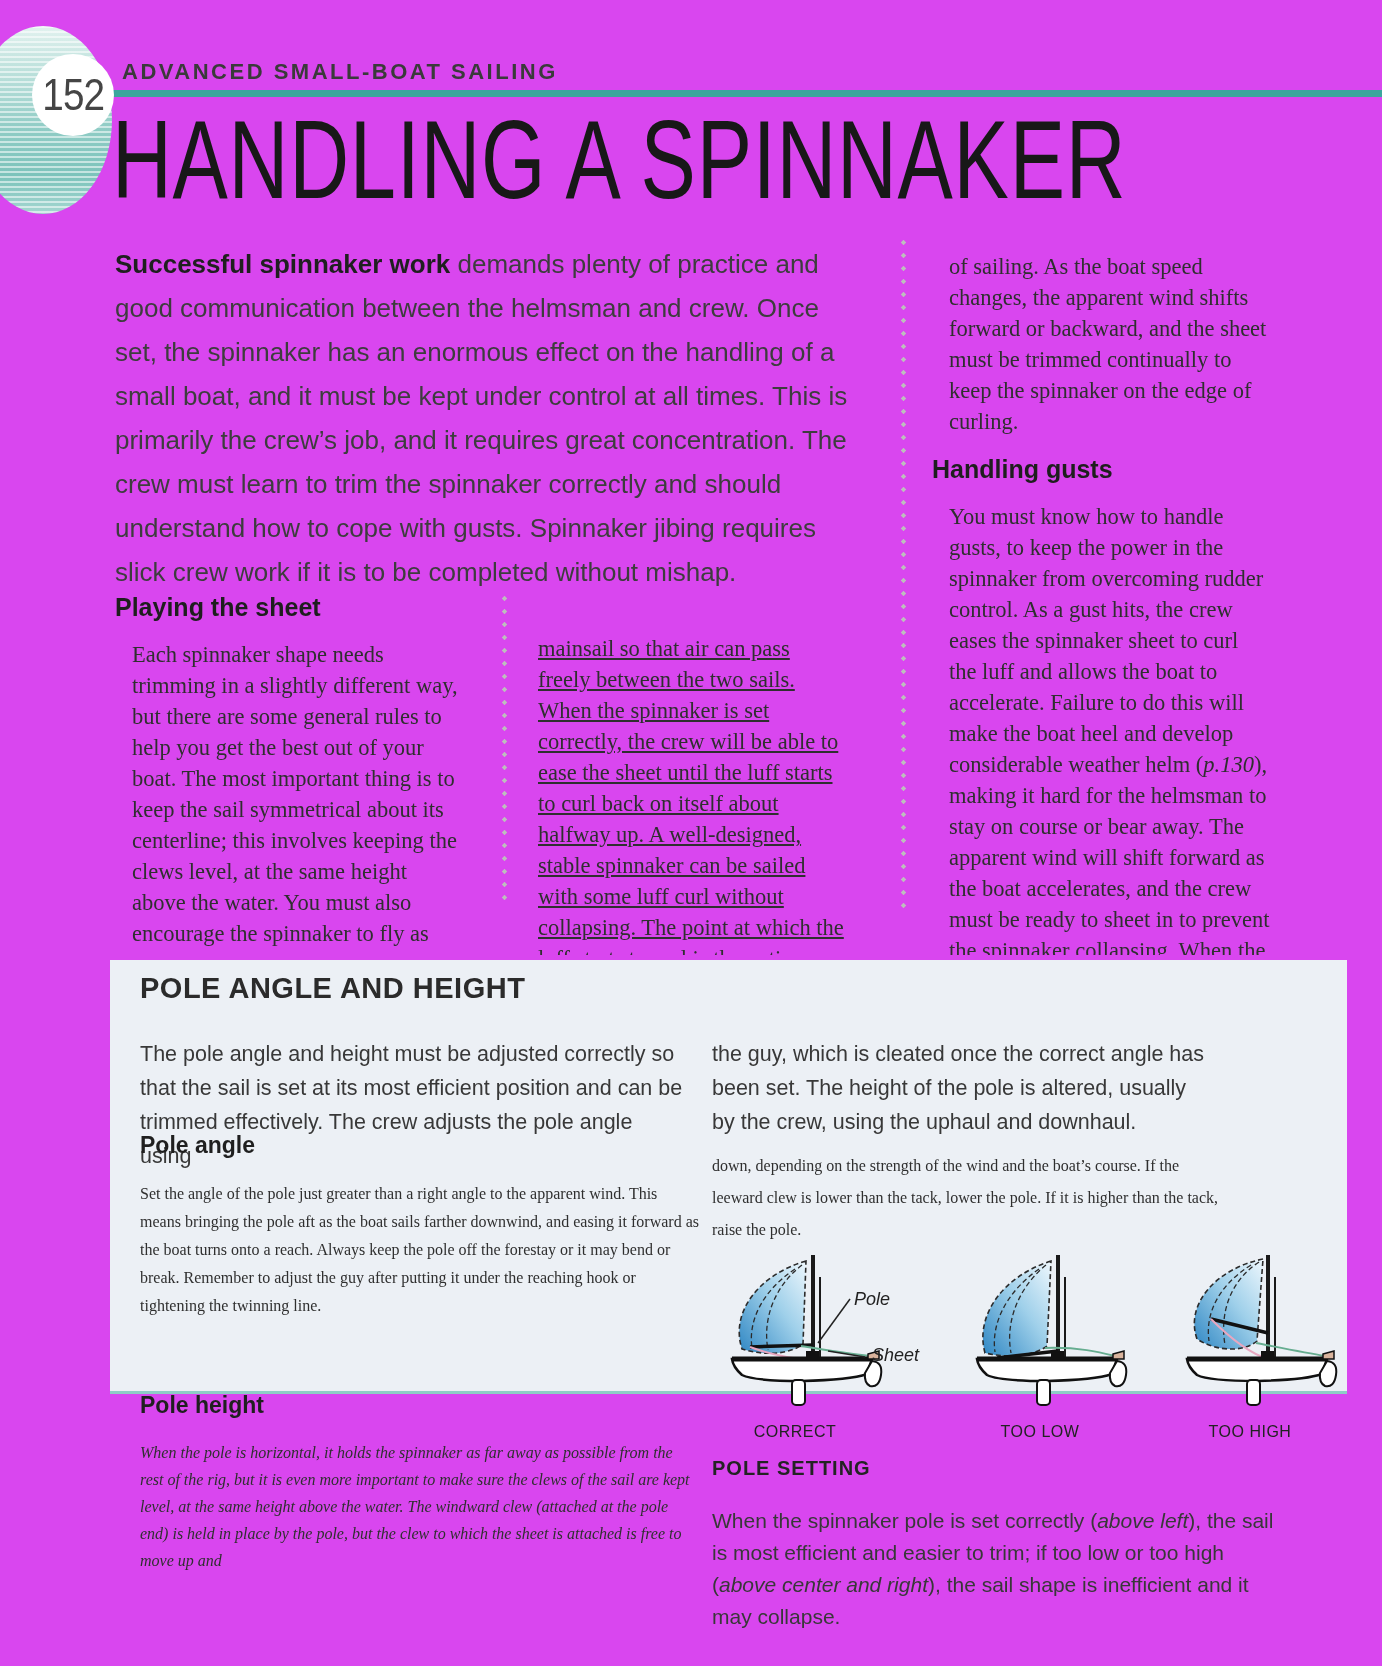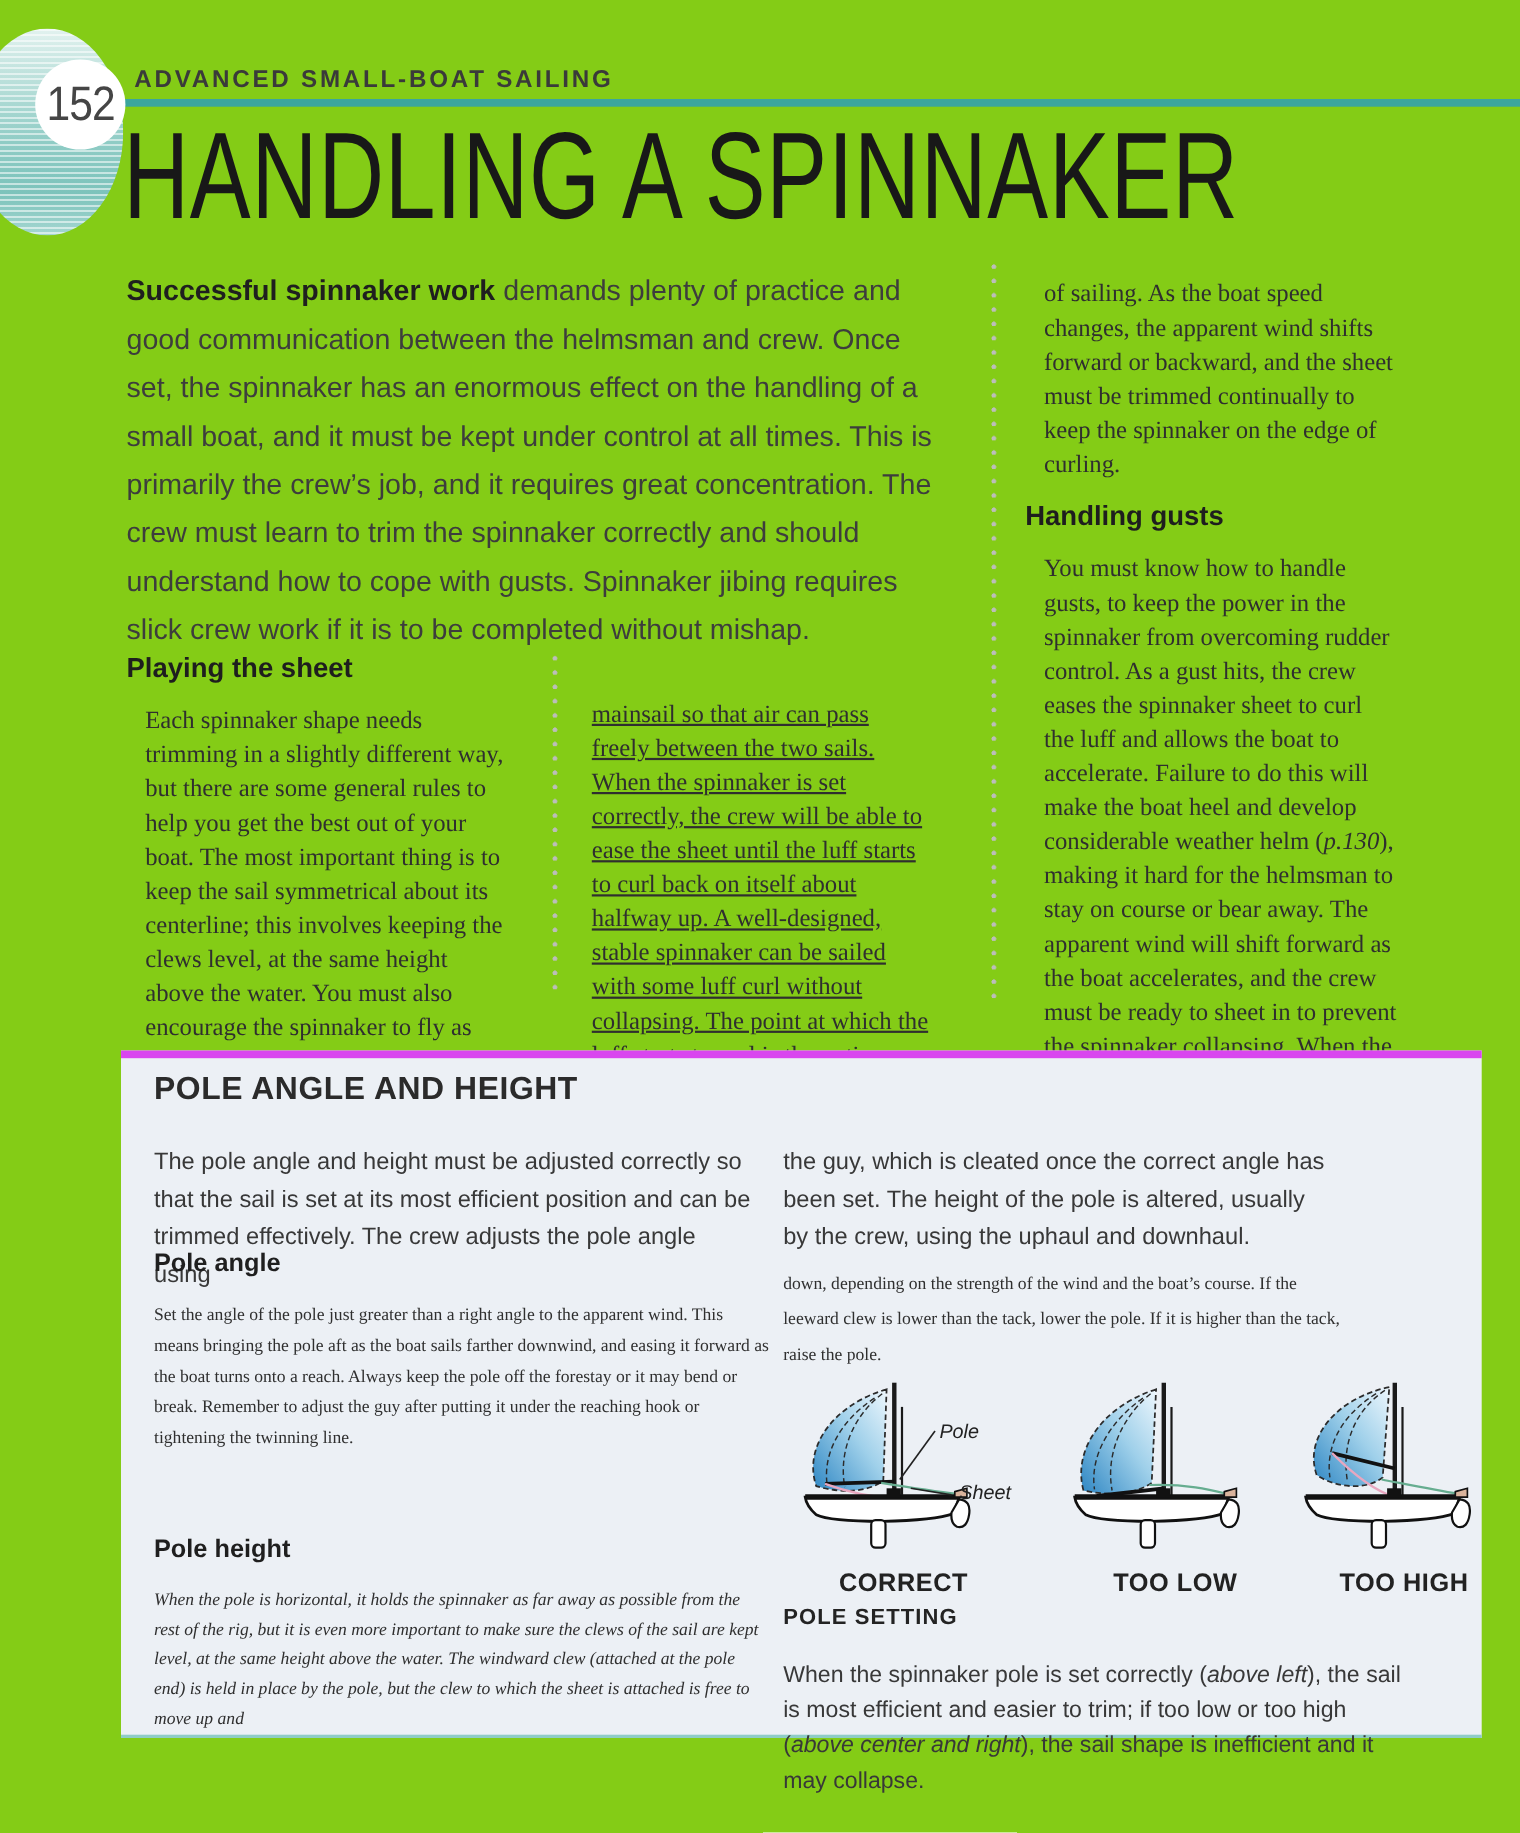--- a/index.html
+++ b/index.html
@@ -1,17 +1,17 @@
 <!DOCTYPE html>
 <html><head>
 <meta charset="utf-8">
 <style>
   html,body{margin:0;padding:0;background:#ffffff;}
   .page{
-    position:relative;width:1382px;height:1666px;background:#84cc16;overflow:hidden;
+    position:relative;width:1382px;height:1666px;background:#d946ef;overflow:hidden;
     font-family:"Liberation Sans","DejaVu Sans",sans-serif;color:#333;
   }
   
   .teal-rule{position:absolute;left:104px;top:90px;width:1278px;height:7px;background:#3ba69d;z-index:1;}
   .header-blob{
     position:absolute;left:-26px;top:26px;width:138px;height:188px;border-radius:50%;z-index:2;
     background:
       repeating-linear-gradient(180deg, rgba(255,255,255,.55) 0 2px, rgba(255,255,255,0) 2px 5px),
       linear-gradient(180deg,#e2f2ef 0%,#bfe2dd 22%,#8fccc5 55%,#7cc3bb 80%,#a5d7d1 100%);
   }
@@ -50,22 +50,22 @@
   .col-head{
     font-family:"Liberation Sans","DejaVu Sans",sans-serif;
     font-size:25px;font-weight:bold;color:#1e1e1e;margin:0 0 6px 0;line-height:30px;
   }
   .col1{left:115px;top:592px;width:360px;}
   .col2{left:521px;top:616px;width:342px;text-decoration:underline;}
   .col3{left:932px;top:234px;width:356px;}
   .col3 .col-head{margin-top:16px;}
   
   .polebox{
-    position:absolute;left:110px;top:955px;width:1237px;height:625px;
-    background:#ecf0f5;border-top:7px solid #d946ef;border-bottom:3px solid #8fccc6;
+    position:absolute;left:110px;top:955px;width:1237px;height:439px;
+    background:#ecf0f5;border-top:5px solid #d946ef;border-bottom:3px solid #8fccc6;
     box-sizing:border-box;
   }
   .box-title{
     position:absolute;left:30px;top:12px;font-size:29px;font-weight:bold;color:#2b2b2b;letter-spacing:.5px;
   }
   .box-intro{position:absolute;top:55px;font-size:21.5px;line-height:34px;color:#383838;}
   .box-intro-left{left:30px;width:545px;}
   .box-intro-right{left:602px;width:500px;}
   .box-subhead{
     position:absolute;font-size:23px;font-weight:bold;color:#1f1f1f;
@@ -82,22 +82,22 @@
   .b1{left:0;}
   .b2{left:245px;}
   .b3{left:455px;}
   .fig-label{
     position:absolute;font-size:18px;font-style:italic;color:#222;
     font-family:"Liberation Sans","DejaVu Sans",sans-serif;
   }
   .lbl-pole{left:154px;top:42px;}
   .lbl-sheet{left:172px;top:98px;}
   .fig-caption{
-    position:absolute;top:176px;width:170px;text-align:right;
-    font-size:23px;font-weight:bold;color:#222;letter-spacing:.5px;
+    position:absolute;top:176px;width:170px;text-align:center;
+    font-size:16px;font-weight:normal;color:#222;letter-spacing:.5px;
   }
   .cap1{left:10px;} .cap2{left:255px;} .cap3{left:465px;}
   
   .ps-head{position:absolute;left:602px;top:497px;font-size:20px;font-weight:bold;color:#232323;letter-spacing:1px;}
   .ps-text{position:absolute;left:602px;top:524px;width:568px;font-size:21px;line-height:32px;color:#383838;}
   .ps-text i{font-style:italic;}
 </style>
 </head>
 <body>
 

